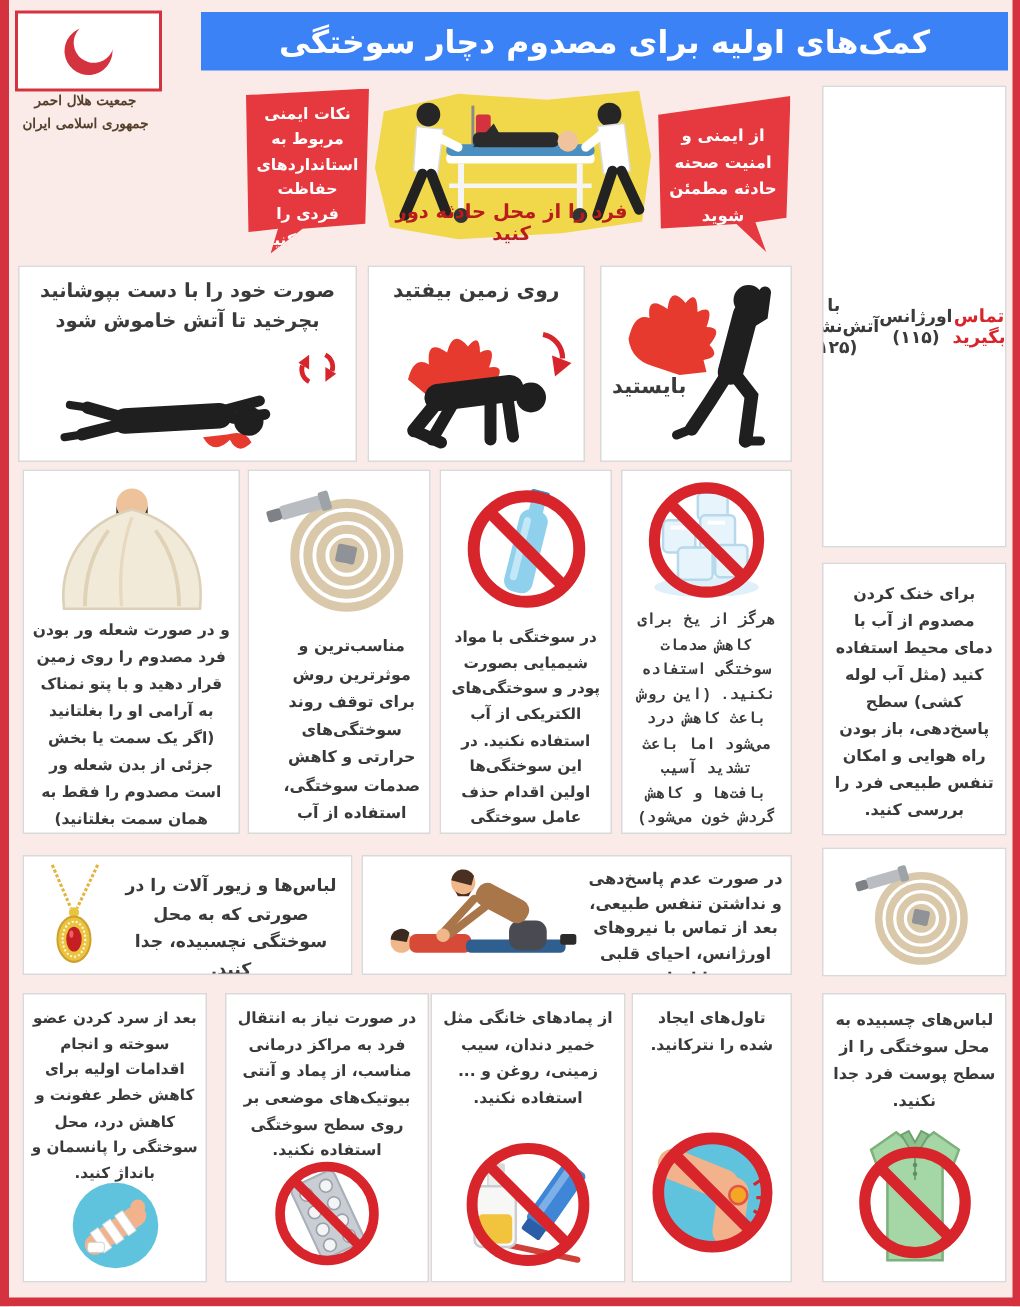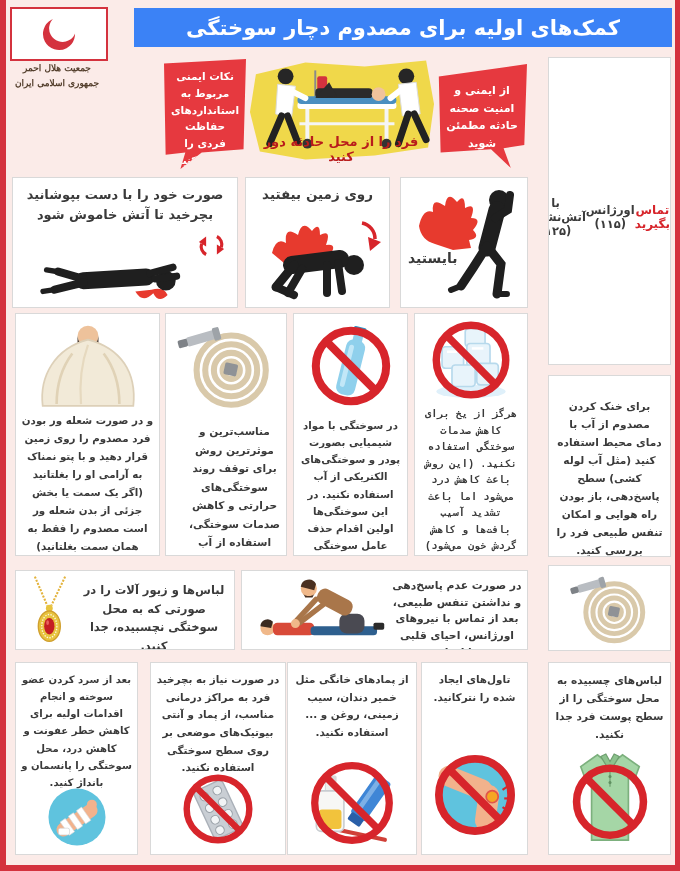--- a/index.html
+++ b/index.html
@@ -40,21 +40,21 @@
   .drop-text{padding-top:8px;font-size:13.5px;}
   .p-stand{left:400px;top:177px;width:128px;height:131px;}
   .stand-label{position:absolute;left:7px;top:72px;font-size:14px;}
   
   .p3{top:313px;height:243px;}
   .p3 .txt{padding:1px 5px 0;line-height:1.75;}
   .p-blanket{left:15px;width:145px;}  .p-blanket .txt{font-size:10.3px;}
   .p-hosebig{left:165px;width:122px;} .p-hosebig .txt{font-size:10.6px;padding-top:6px;margin-left:17px;}
   .p-bottle{left:293px;width:115px;}  .p-bottle .txt{font-size:10.2px;line-height:1.68;}
   .p-ice{left:414px;width:114px;}     .p-ice .txt{font-size:10.2px;line-height:1.62;}
-  .p-cool{left:548px;top:375px;width:123px;height:182px;padding:21px 7px 0;}
+  .p-cool{left:548px;top:375px;width:123px;height:182px;padding:11px 7px 0;}
   .p-cool .txt{font-size:10.6px;line-height:1.7;}
   .p-hose2{left:548px;top:565px;width:123px;height:86px;display:flex;align-items:center;justify-content:center;}
   
   .p-jewelry{left:15px;top:570px;width:220px;height:80px;}
   .jewelry-text{position:absolute;right:4px;top:10px;width:152px;font-size:11.5px;line-height:1.62;}
   .p-cpr{left:241px;top:570px;width:287px;height:80px;}
   .cpr-text{position:absolute;right:5px;top:7px;width:130px;font-size:10.8px;line-height:1.55;}
   
   .pb{top:662px;height:193px;}
   .pb .txt{padding:8px 5px 0;line-height:1.7;}
@@ -374,21 +374,21 @@
           <rect x="42" y="42" width="10" height="26" fill="#ffffff" stroke="#d8d8d8"></rect>
           <rect x="58" y="42" width="10" height="26" fill="#ffffff" stroke="#d8d8d8"></rect>
         </g>
         <circle cx="74" cy="30" r="8" fill="#f2b28c"></circle>
         <rect x="20" y="68" width="18" height="11" rx="3" fill="#ffffff" stroke="#cccccc"></rect>
       </svg>
     </div>
   </div>
 
   <div class="panel pb p-pills">
-    <div class="txt">در صورت نیاز به بچرخید فرد به مراکز درمانی مناسب، از پماد و آنتی بیوتیک‌های موضعی بر روی سطح سوختگی استفاده نکنید.</div>
+    <div class="txt">در صورت نیاز به انتقال فرد به مراکز درمانی مناسب، از پماد و آنتی بیوتیک‌های موضعی بر روی سطح سوختگی استفاده نکنید.</div>
     <div class="img-bottom" style="bottom:8px;">
       <svg width="74" height="74" viewBox="0 0 104 104">
         <g transform="rotate(-25 52 52)">
           <rect x="30" y="16" width="44" height="74" rx="6" fill="#c9ced4" stroke="#aab0b8" stroke-width="2"></rect>
           <g fill="#f2f4f6" stroke="#9aa1a8" stroke-width="1.5">
             <circle cx="42" cy="28" r="6"></circle>
               <circle cx="62" cy="28" r="6"></circle>
             <circle cx="42" cy="46" r="6"></circle>
               <circle cx="62" cy="46" r="6"></circle>
             <circle cx="42" cy="64" r="6"></circle>

